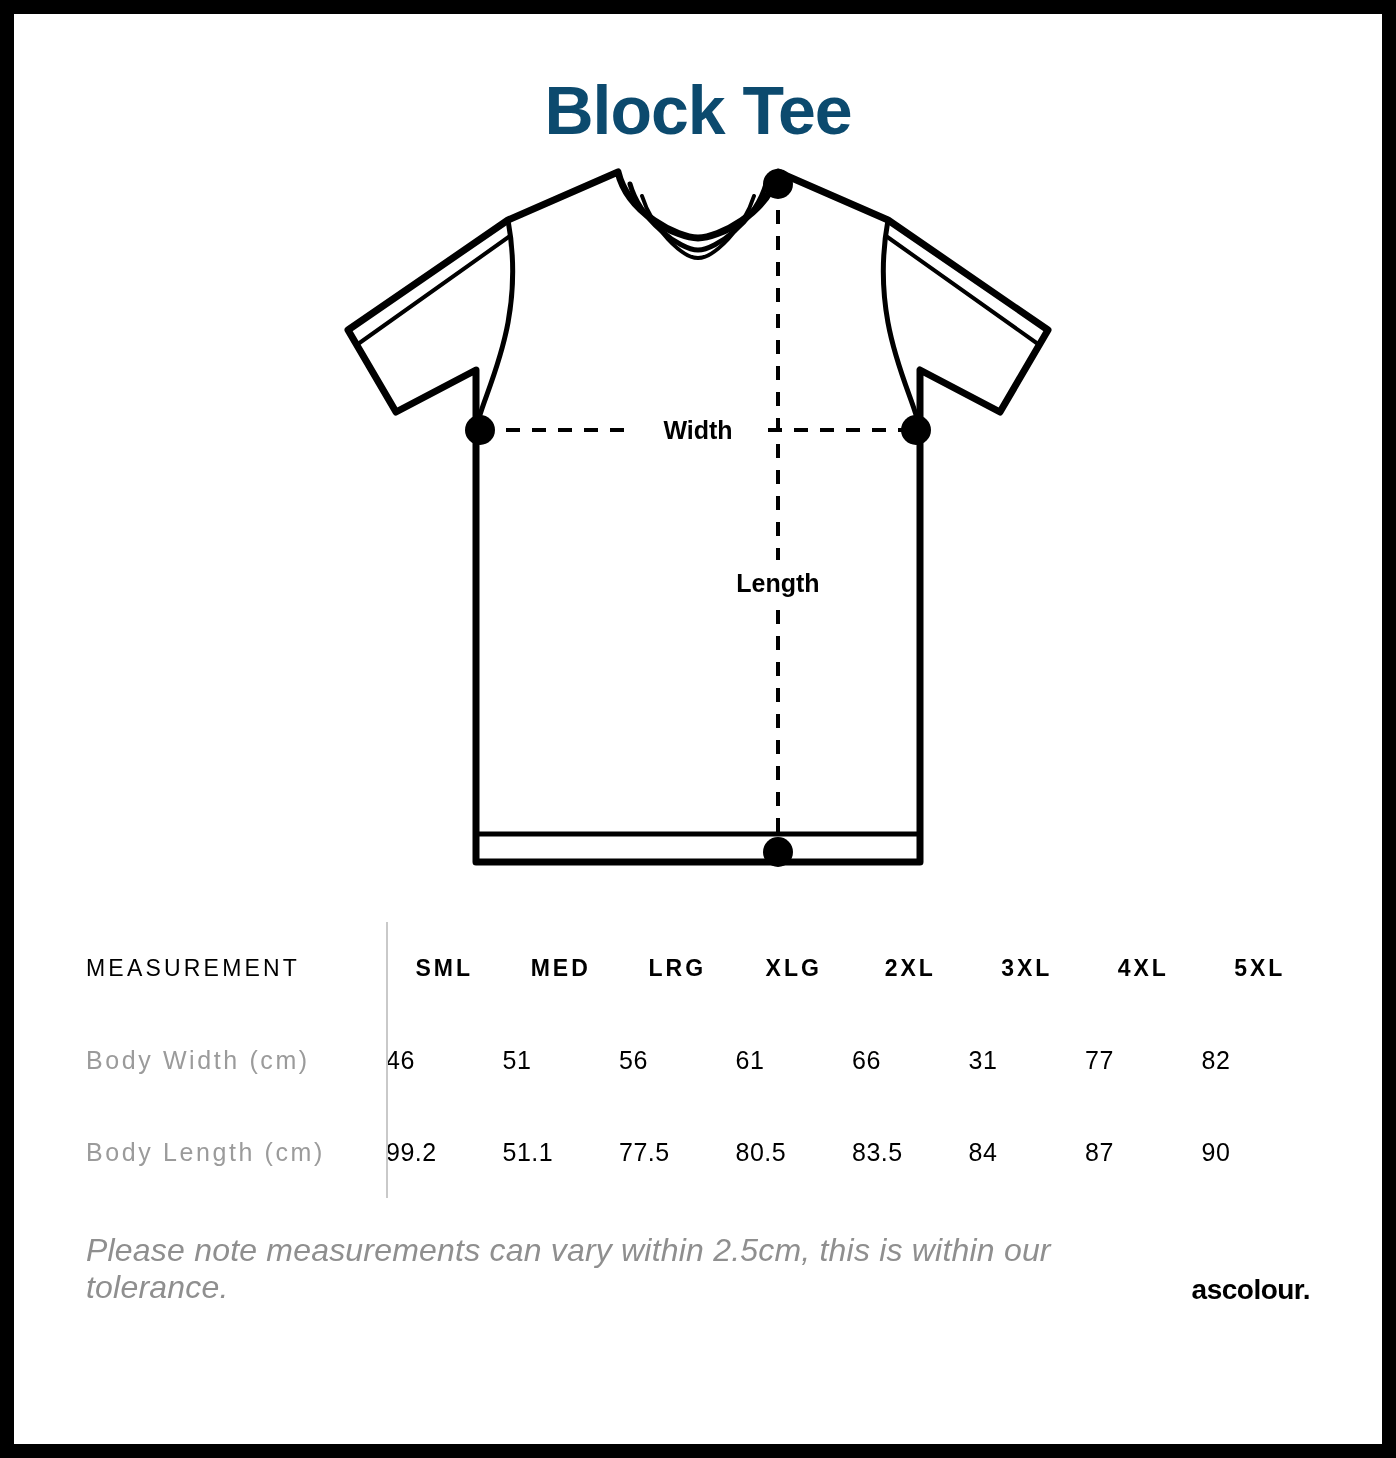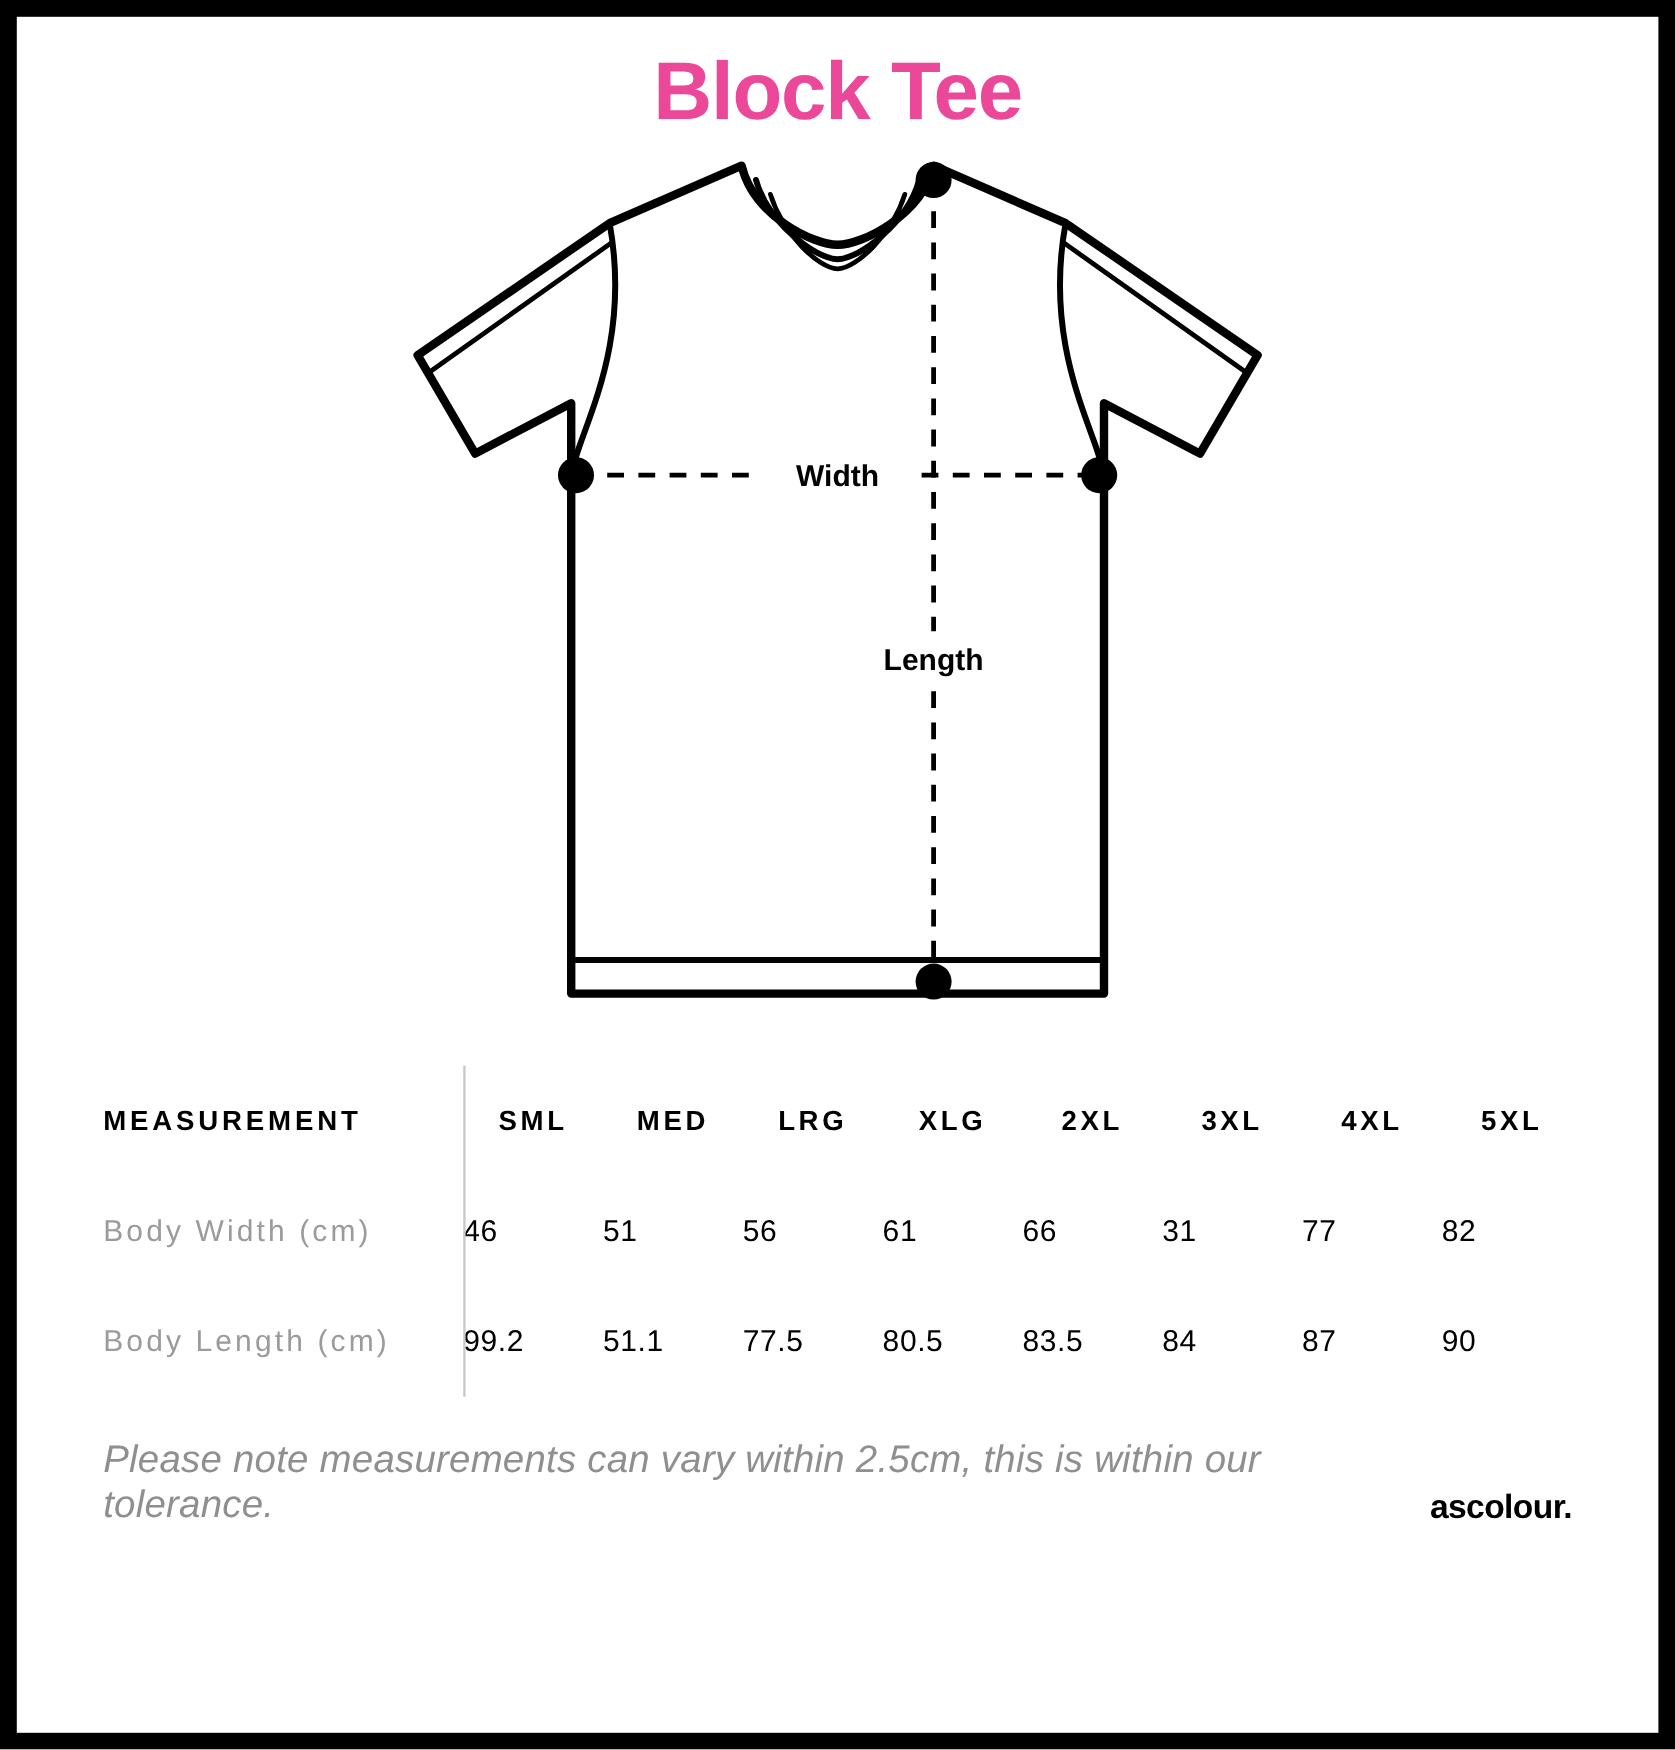--- a/index.html
+++ b/index.html
@@ -24,22 +24,22 @@
     width: 100%;
     height: 100%;
     box-sizing: border-box;
     padding: 0;
   }
   .title {
     text-align: center;
     font-size: 68px;
     font-weight: bold;
     letter-spacing: -1px;
-    color: #ec4899;
-    margin-top: 28px;
+    color: #0c4a6e;
+    margin-top: 62px;
     line-height: 1;
   }
 
   
   .diagram-wrap {
     position: relative;
     width: 100%;
     height: 760px;
     margin-top: 18px;
     text-align: right;
@@ -70,21 +70,21 @@
   }
   table.size-table th,
   table.size-table td {
     padding: 0;
     height: 92px;
     vertical-align: middle;
   }
   th.measure-head {
     text-align: left;
     font-size: 23px;
-    font-weight: bold;
+    font-weight: normal;
     letter-spacing: 3.2px;
     color: #000000;
     width: 300px;
     padding-left: 8px;
   }
   th.size-head {
     font-size: 23px;
     font-weight: bold;
     letter-spacing: 3px;
     color: #000000;

